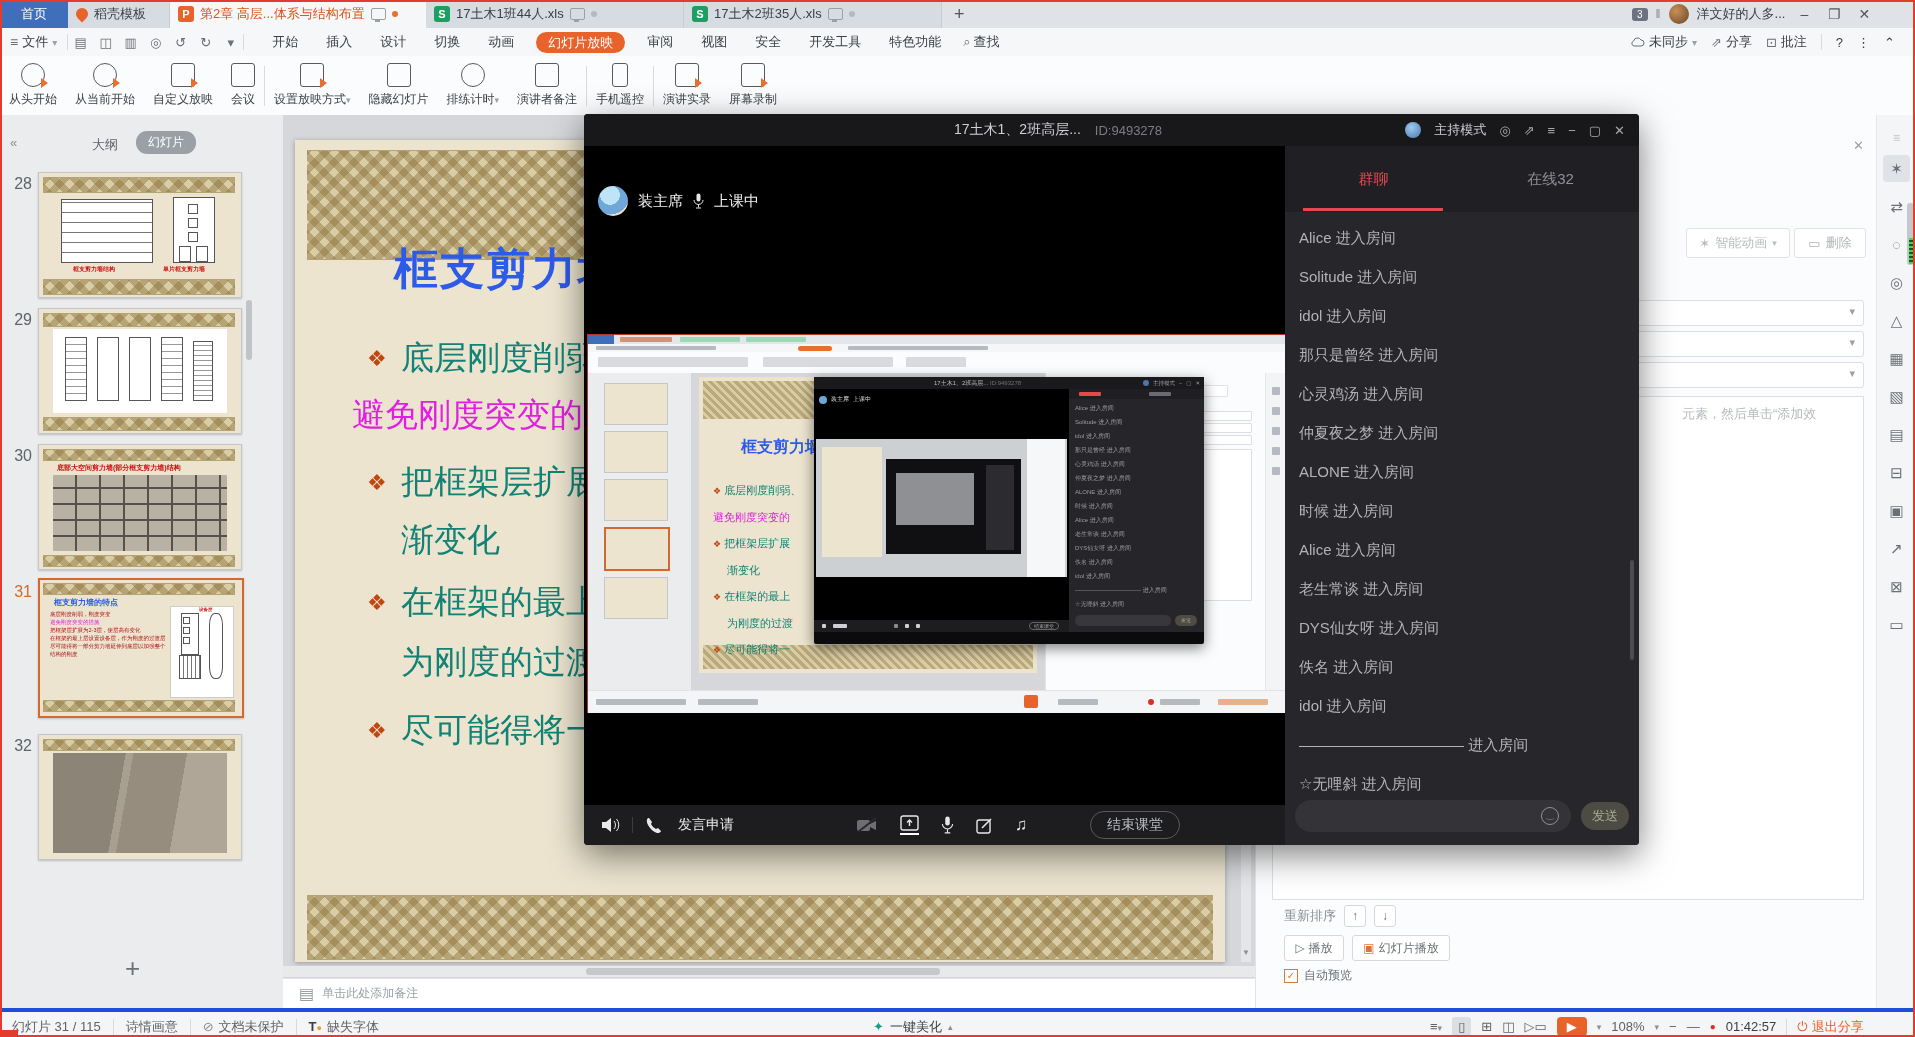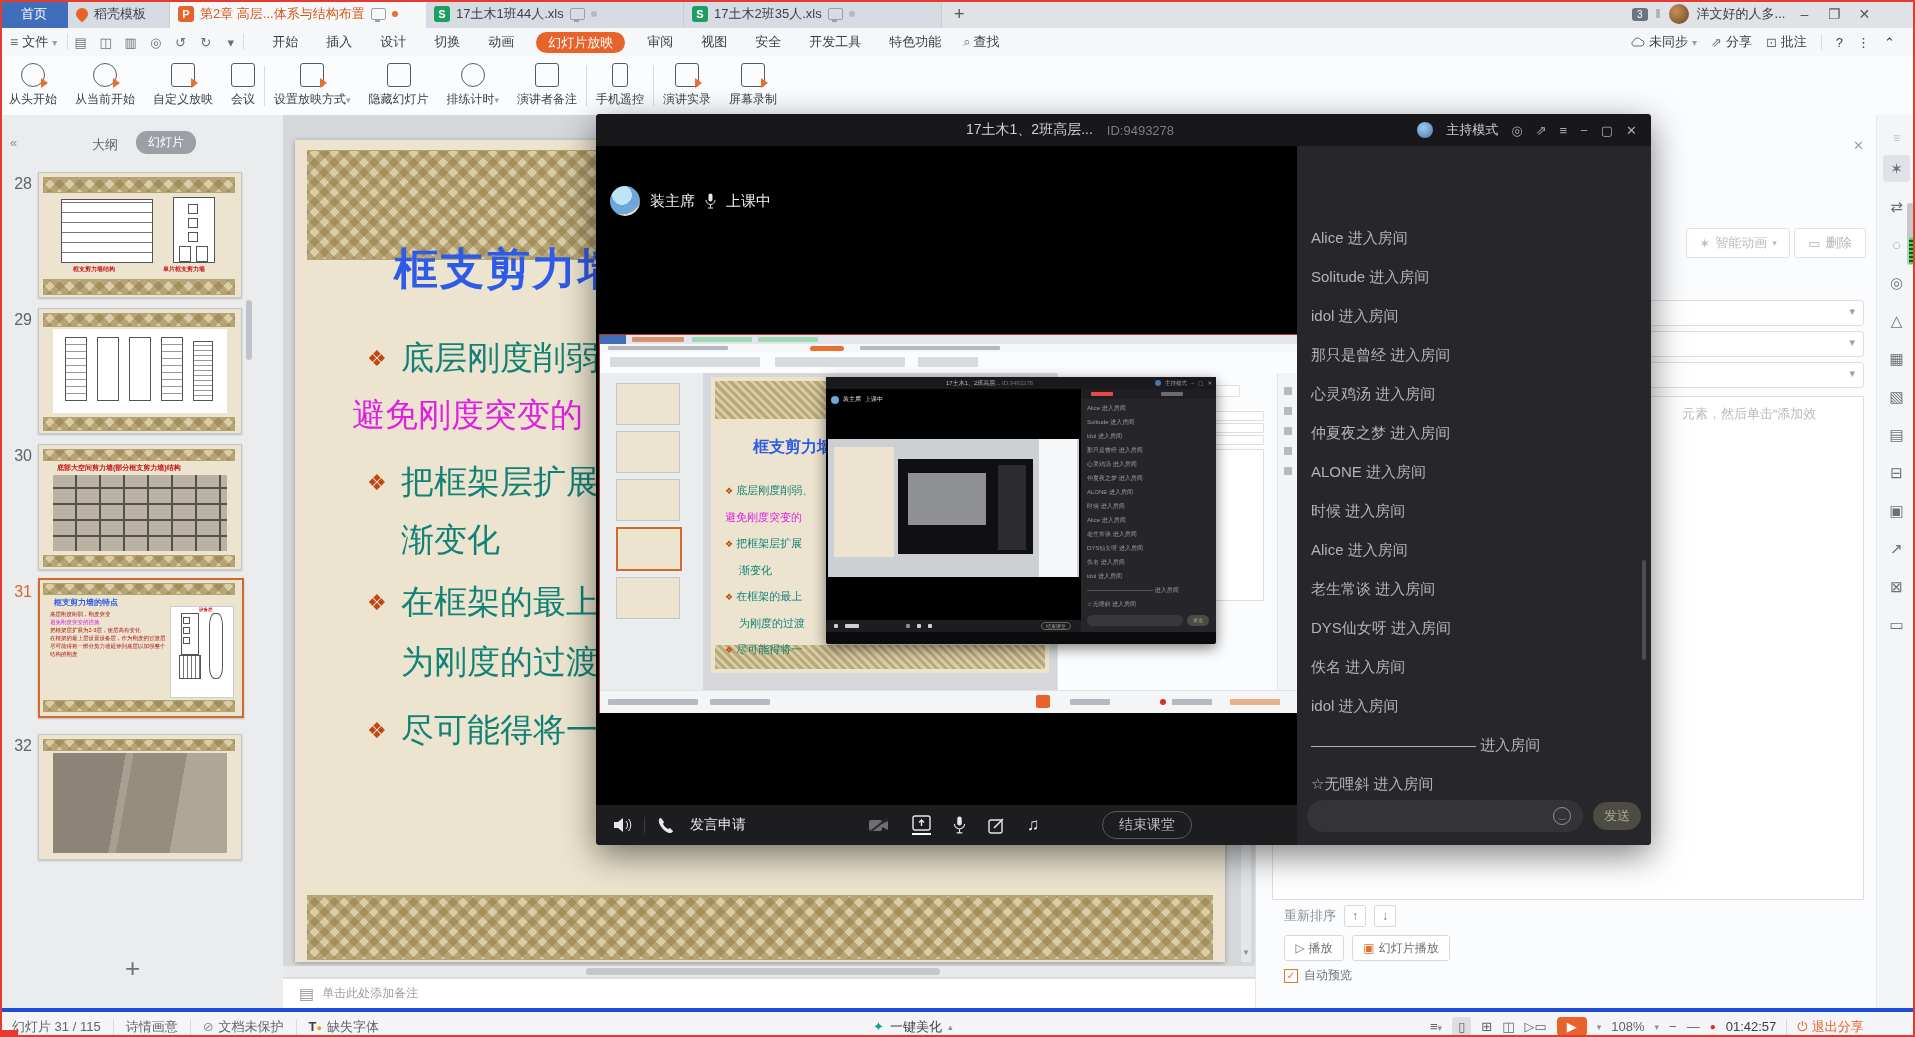--- a/index.html
+++ b/index.html
@@ -72,21 +72,21 @@
   
   .strip{left:1876px;top:115px;width:39px;height:893px;background:#f4f5f7;border-left:1px solid #e4e6e8;}
   .sico{position:relative;left:6px;width:27px;height:27px;display:flex;align-items:center;justify-content:center;
     color:#6b7076;font-size:15px;border-radius:4px;margin-bottom:11px;}
   .sico.on{background:#dfe2e6;}
 
   
   .statusbar{left:0;top:1008px;width:100%;height:29px;background:#f4f5f6;border-top:4px solid #1d4ed8;font-size:13px;color:#5f6368;}
 
   
-  .meet{left:596px;top:114px;width:1055px;height:731px;background:#000;border-radius:4px;box-shadow:0 10px 34px rgba(0,0,0,.5);overflow:hidden;}
+  .meet{left:584px;top:114px;width:1055px;height:731px;background:#000;border-radius:4px;box-shadow:0 10px 34px rgba(0,0,0,.5);overflow:hidden;}
   .mt-titlebar{left:0;top:0;width:100%;height:32px;background:#18181b;}
   .mt-video{left:0;top:32px;width:701px;height:659px;background:#000;}
   .mt-ctrl{left:0;top:691px;width:701px;height:40px;background:#1d1d20;}
   .chatpanel{left:701px;top:32px;width:354px;height:699px;background:#27272b;}
   .chattabs{left:0;top:0;width:100%;height:66px;background:#202024;}
   .msg{height:39px;line-height:39px;font-size:15px;color:#b2b2b7;white-space:nowrap;overflow:hidden;}
   .endbtn{border:1px solid #5a5a5e;border-radius:15px;color:#b9bdc2;font-size:14px;padding:4px 16px;}
 
   
   .shot{left:4px;top:189px;width:697px;height:377px;background:#c9cbcf;outline:1px solid rgba(210,60,50,.85);}
@@ -636,20 +636,25 @@
       </svg>
       <svg style="margin-left:22px" width="17" height="17" viewBox="0 0 17 17">
         <rect x="1" y="3" width="13" height="13" rx="2" fill="none" stroke="#e8e8ea" stroke-width="1.4"></rect>
           <path d="M6 11l9-9" stroke="#e8e8ea" stroke-width="1.6"></path>
       </svg>
       <span style="margin-left:22px;font-size:17px;color:#e8e8ea">♫</span>
       <span class="endbtn" style="position:absolute;right:105px">结束课堂</span>
     </div>
 
     <div class="abs chatpanel">
+      <div class="abs chattabs flex">
+        <span style="width:50%;text-align:center;color:#e5484d;font-size:15px">群聊</span>
+        <span style="width:50%;text-align:center;color:#8f8f95;font-size:15px">在线32</span>
+        <span class="abs" style="left:18px;top:62px;width:140px;height:3px;background:#e5484d"></span>
+      </div>
       <div class="abs" style="left:14px;top:72px;width:326px">
 
       <div class="msg">Alice 进入房间</div>
           <div class="msg">Solitude 进入房间</div>
           <div class="msg">idol 进入房间</div>
           <div class="msg">那只是曾经 进入房间</div>
           <div class="msg">心灵鸡汤 进入房间</div>
           <div class="msg">仲夏夜之梦 进入房间</div>
           <div class="msg">ALONE 进入房间</div>
           <div class="msg">时候 进入房间</div>

